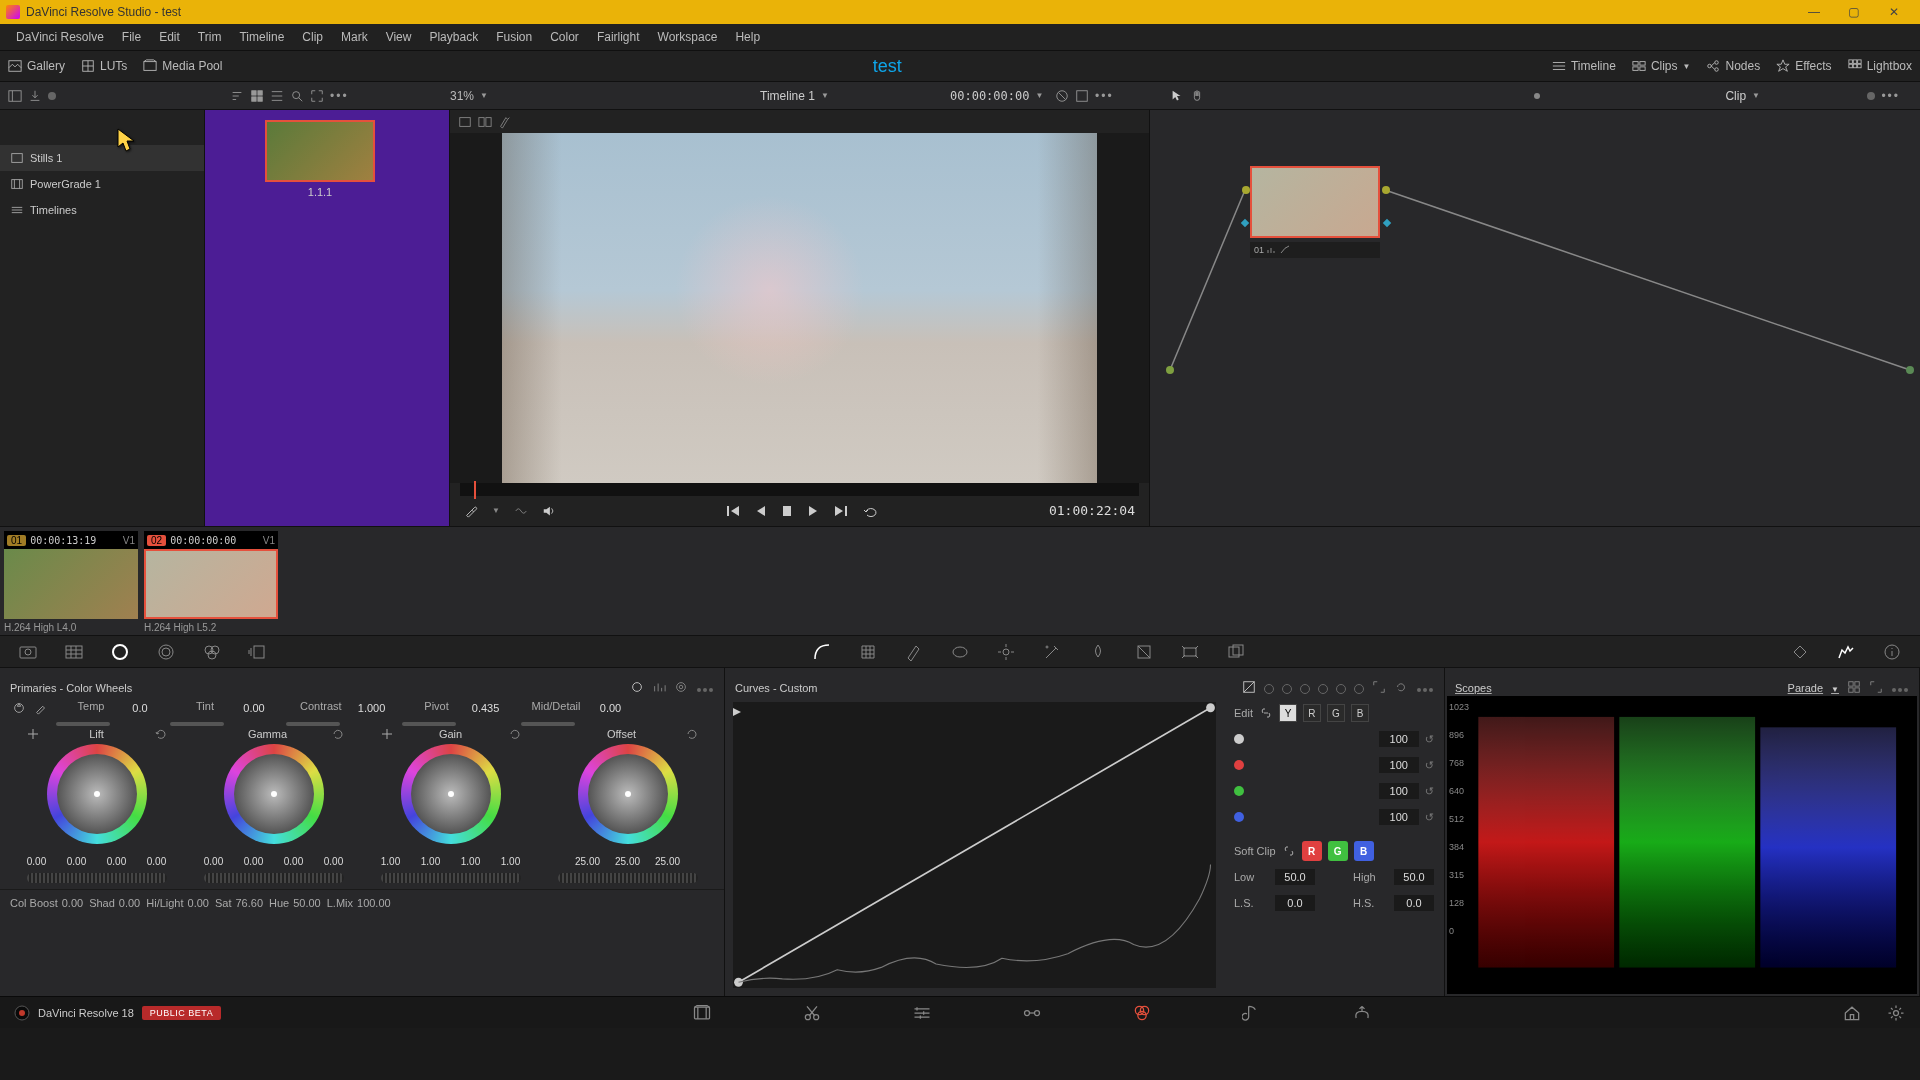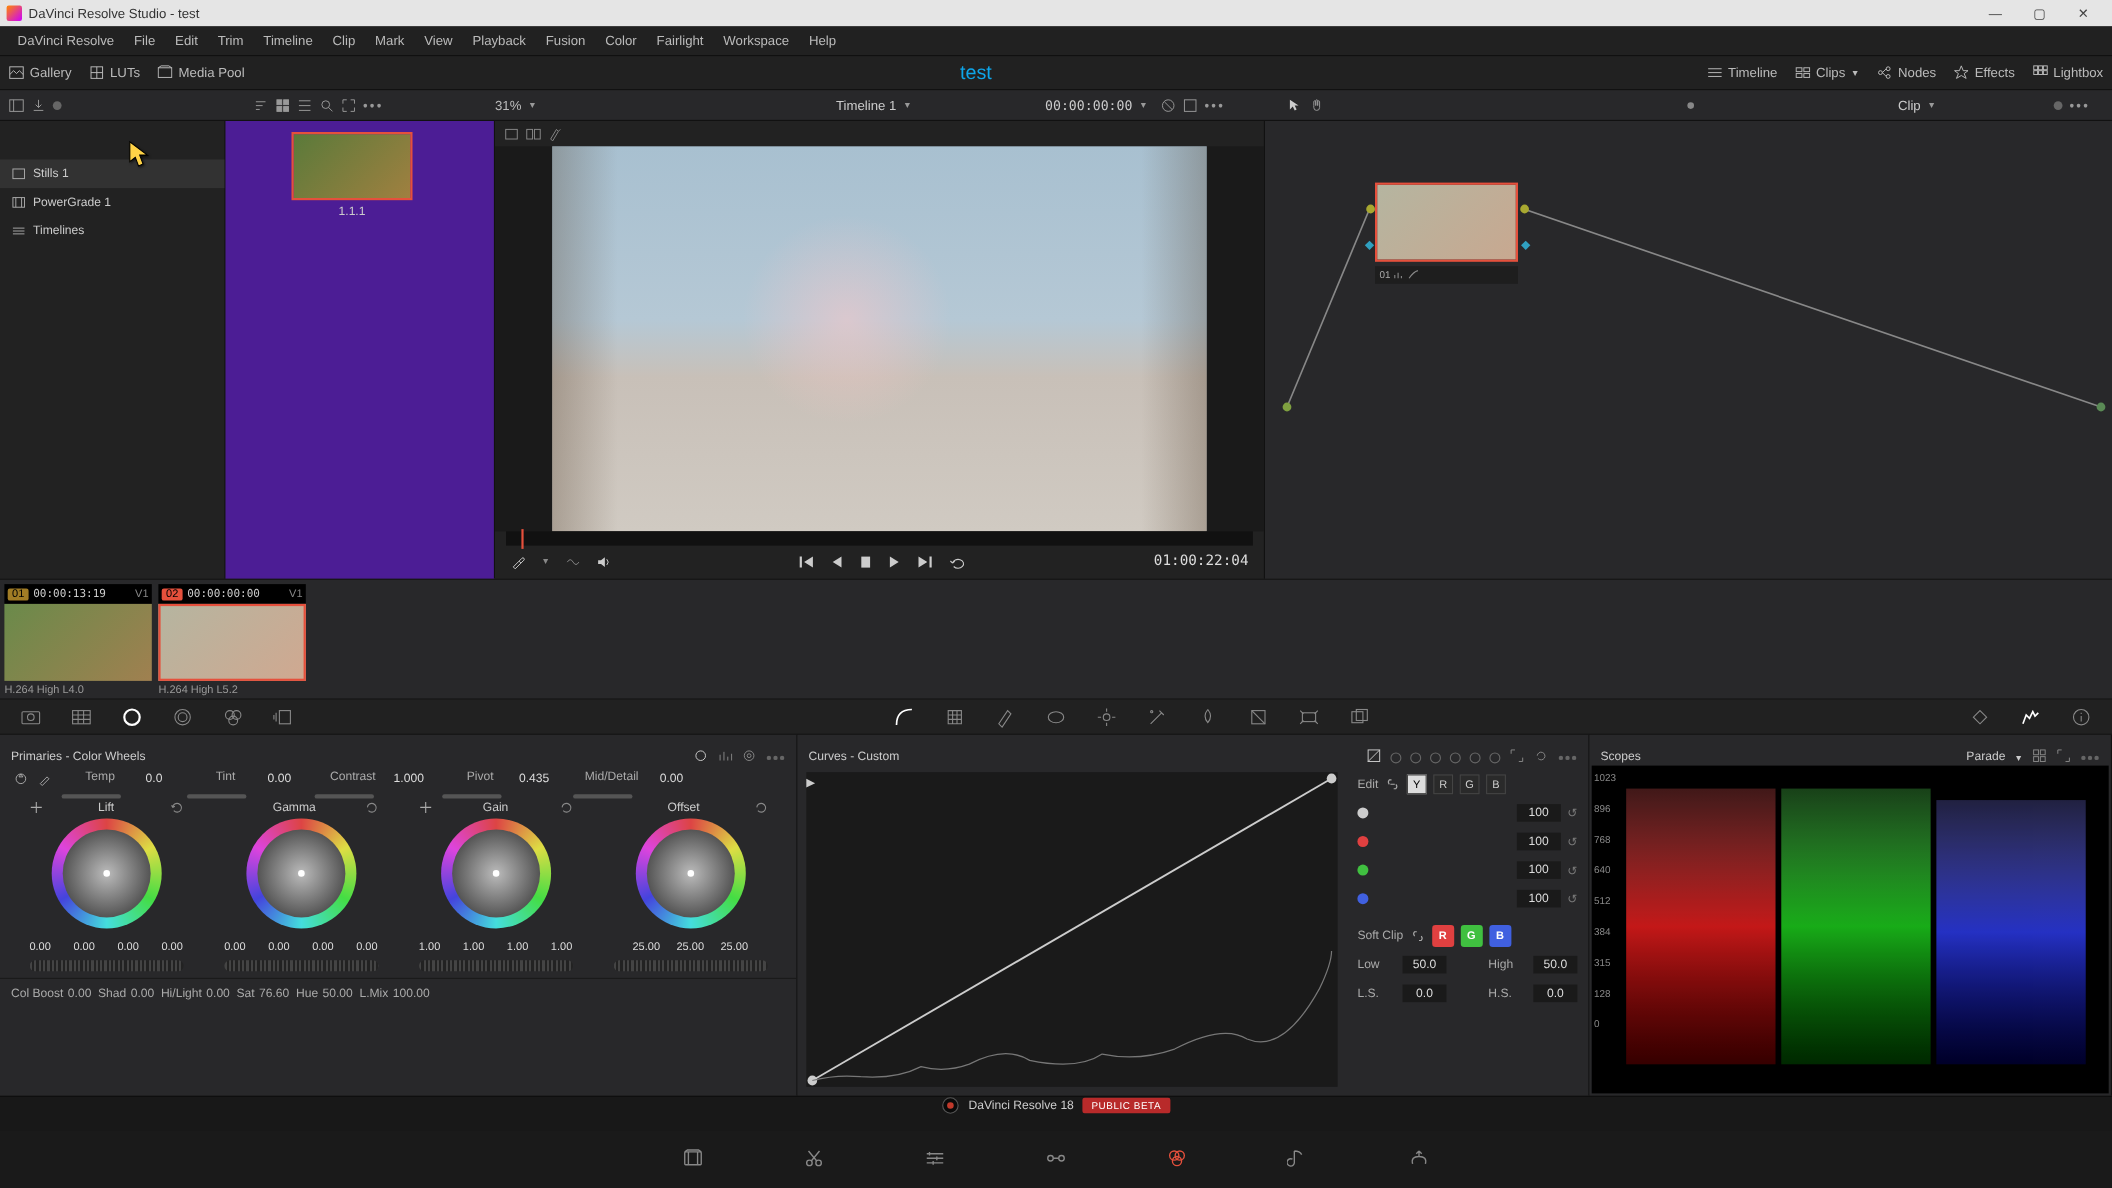--- a/index.html
+++ b/index.html
@@ -1,19 +1,19 @@
 <!DOCTYPE html>
 <html><head>
 <meta charset="utf-8">
 <style>
 * { margin: 0; padding: 0; box-sizing: border-box; font-family: -apple-system, BlinkMacSystemFont, "Segoe UI", Arial, sans-serif; user-select: none; }
 body { background: #1a1a1a; color: #aaa; font-size: 11px; width: 1920px; height: 1080px; overflow: hidden; position: relative; }
 
 
-.titlebar { height: 24px; background: #e5e5e5; display: flex; align-items: center; padding: 0 6px; color: #333; font-size: 12px; }
+.titlebar { height: 24px; background: #eab308; display: flex; align-items: center; padding: 0 6px; color: #333; font-size: 12px; }
 .titlebar .app-icon { width: 14px; height: 14px; background: linear-gradient(135deg, #ff8800, #cc00ff); margin-right: 6px; border-radius: 2px; }
 .titlebar .spacer { flex: 1; }
 .titlebar .win-btn { width: 40px; text-align: center; color: #444; font-size: 12px; }
 
 
 .menubar { height: 26px; background: #212121; display: flex; align-items: center; padding: 0 8px; gap: 2px; font-size: 12px; }
 .menubar .menu-item { padding: 3px 8px; color: #bbb; }
 
 
 .toolbar { height: 32px; background: #212121; border-top: 1px solid #101010; border-bottom: 1px solid #101010; display: flex; align-items: center; }
@@ -114,27 +114,27 @@
 .curve-graph svg { position:absolute; inset:0; }
 .curve-side { width: 220px; padding: 6px 10px; font-size:11px; }
 .curve-side .row { display:flex; align-items:center; gap:6px; height:26px; }
 .curve-side .chbtn { width:18px; height:18px; display:flex; align-items:center; justify-content:center; border:1px solid #444; background:#2a2a2a; color:#ccc; font-size:10px;}
 .curve-side .chbtn.active { background:#ddd; color:#000; }
 .curve-side .dotc { width:10px; height:10px; border-radius:50%; }
 .curve-side .vbox { background:#1a1a1a; padding:2px 8px; color:#ddd; min-width:40px; text-align:center;}
 .curve-side .reset { color:#777; }
 .curve-side .cbtn { width:20px; height:20px; border-radius:3px; display:flex; align-items:center; justify-content:center; color:#fff; font-size:10px; font-weight:bold;}
 
-.scopes { flex:1; }
+.scopes { flex:1;text-decoration:underline; }
 .scope-body { flex:1; position:relative; background:#000; margin:2px;}
 .scope-labels { position:absolute; left:2px; top:6px; color:#888; font-size:9px; display:flex; flex-direction:column; gap:18px;}
 .scope-gfx { position:absolute; inset:0; }
 
 
-.pagebar { height: 32px; background: #181818; display:flex; align-items:center; padding: 0 14px; gap: 30px; border-top: 1px solid #0a0a0a; flex-direction: column;}
+.pagebar { height: 32px; background: #181818; display:flex; align-items:center; padding: 0 14px; gap: 30px; border-top: 1px solid #0a0a0a;}
 .pagebar .left { display:flex; align-items:center; gap:8px;}
 .pagebar .badge { background:#b82a2a; color:#fff; font-size:9px; padding:2px 8px; border-radius:2px; letter-spacing:0.5px;}
 .pagebar .center { flex:1; display:flex; justify-content:center; gap:90px;}
 .pagebar .right { display:flex; gap:24px;}
 .picon-svg { width:20px; height:20px; }
 
 .small-icon { width:14px; height:14px; }
 </style>
 </head>
 <body>

